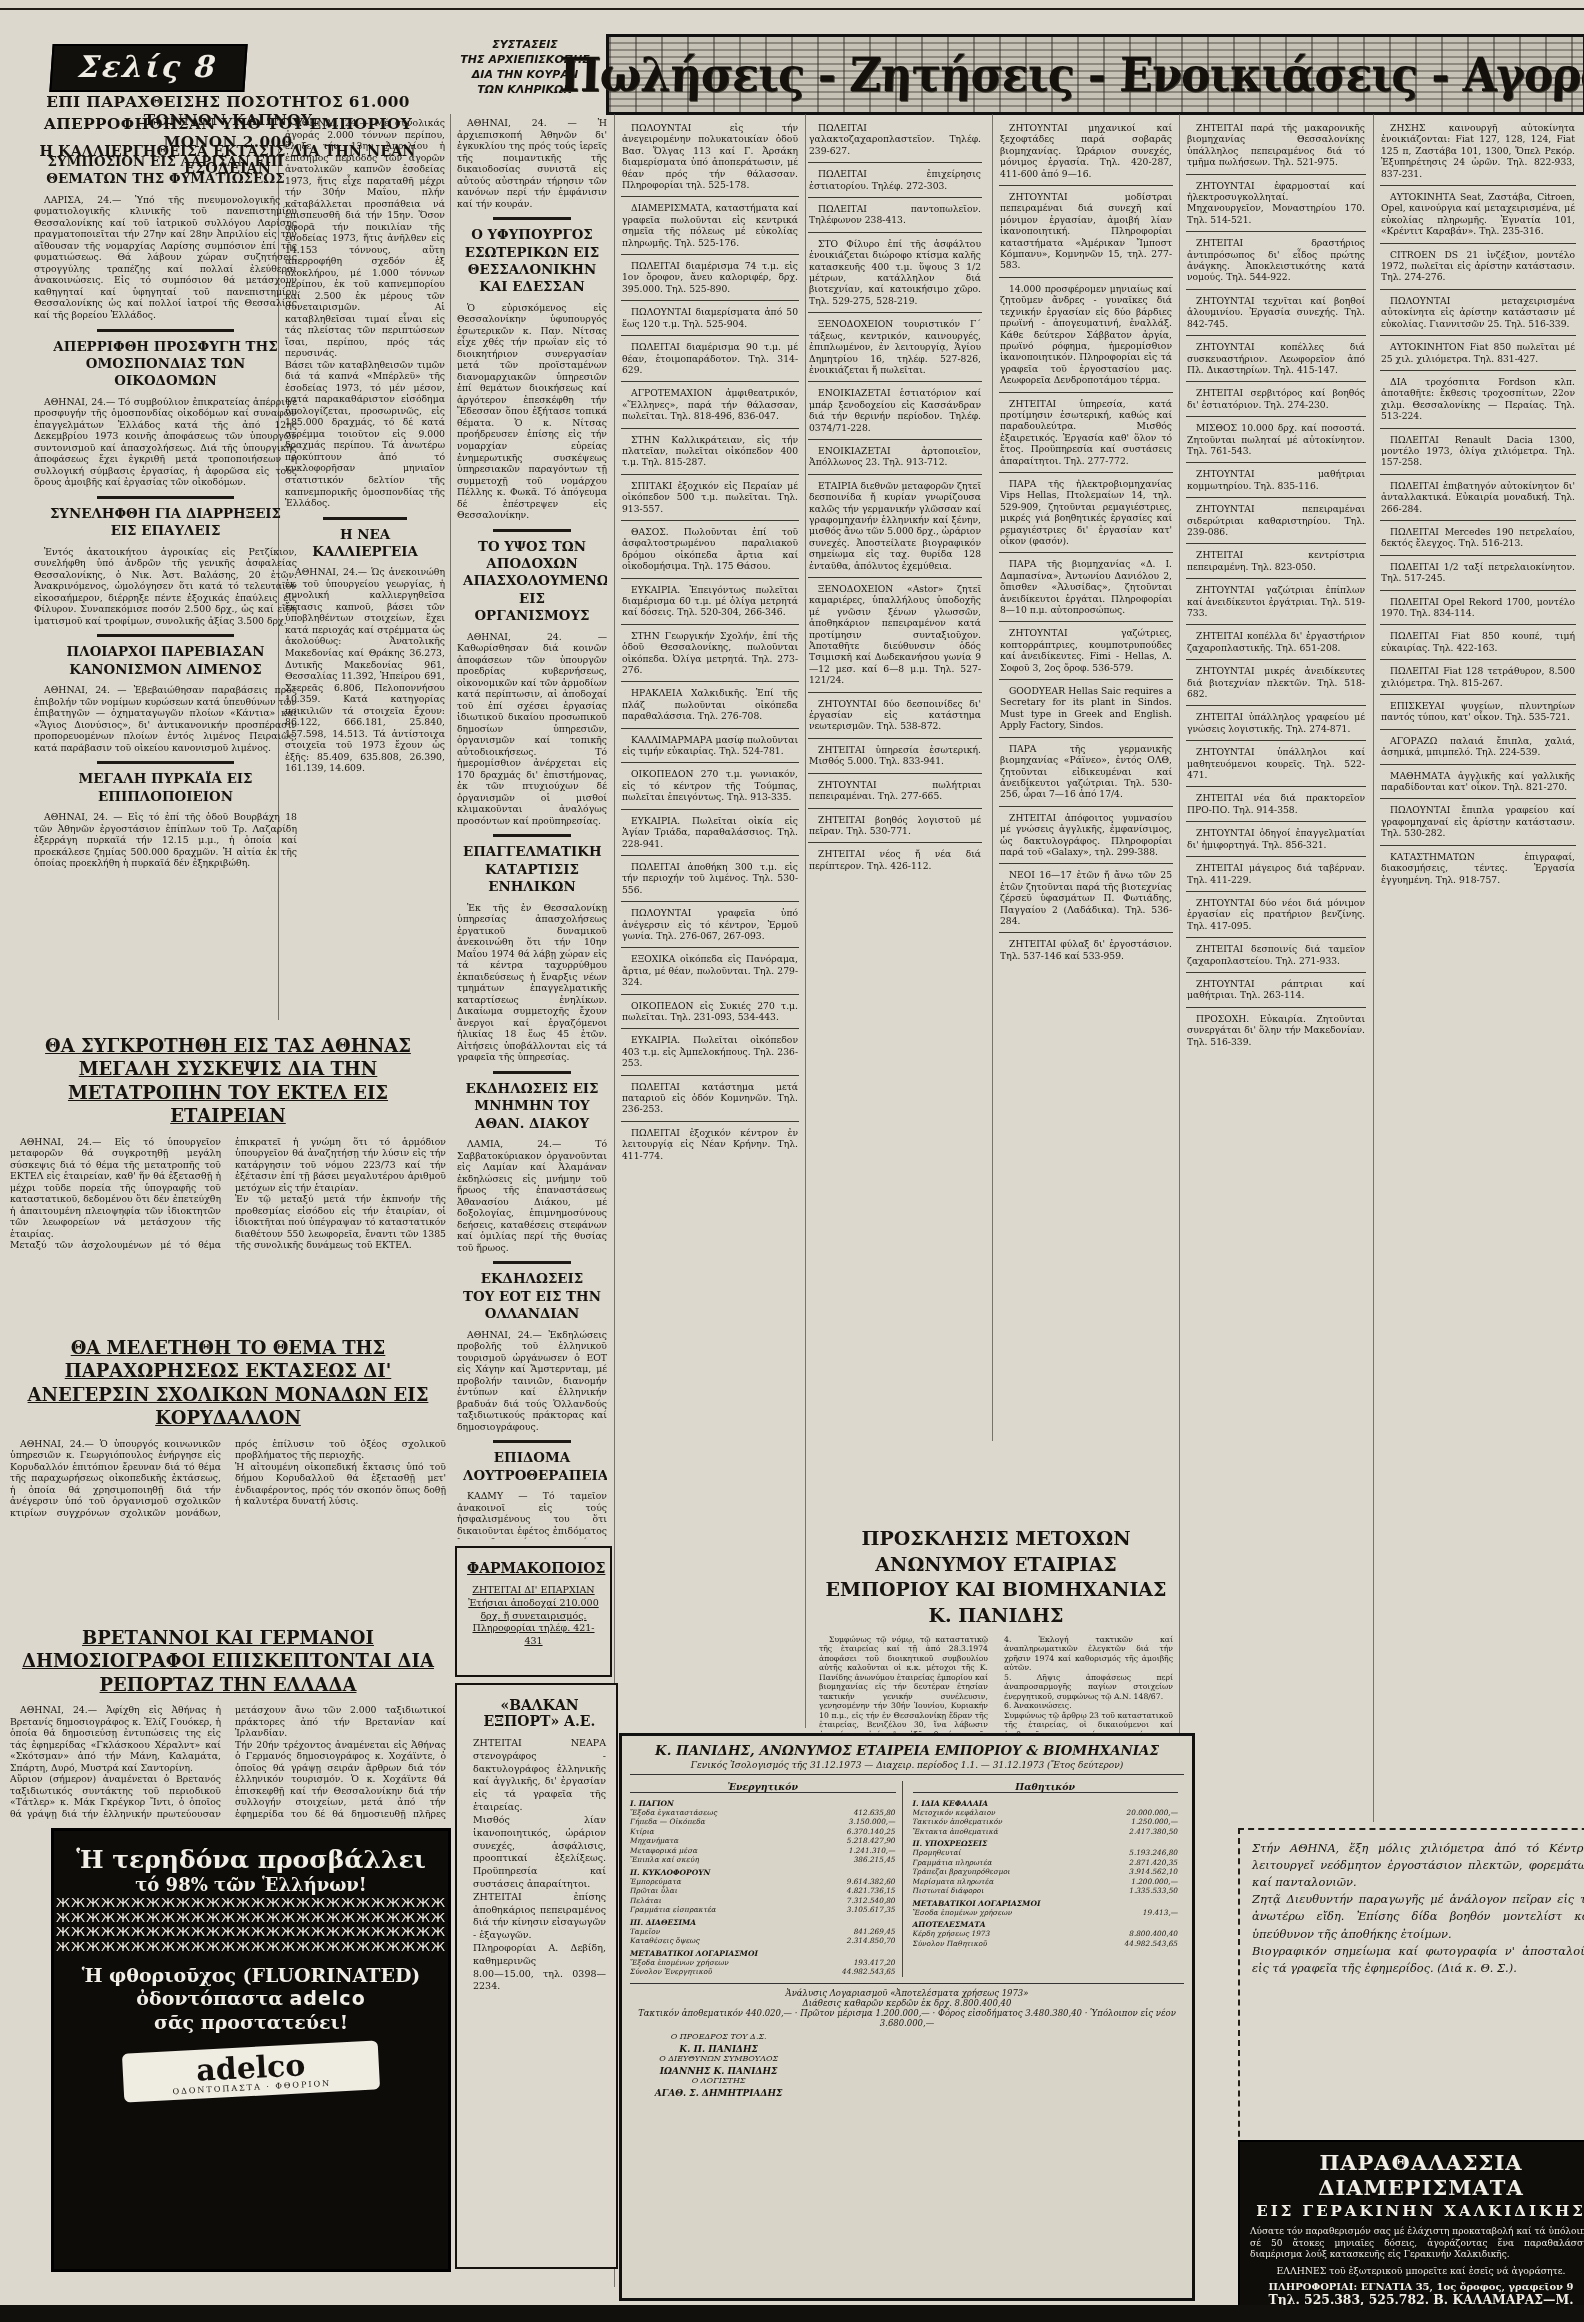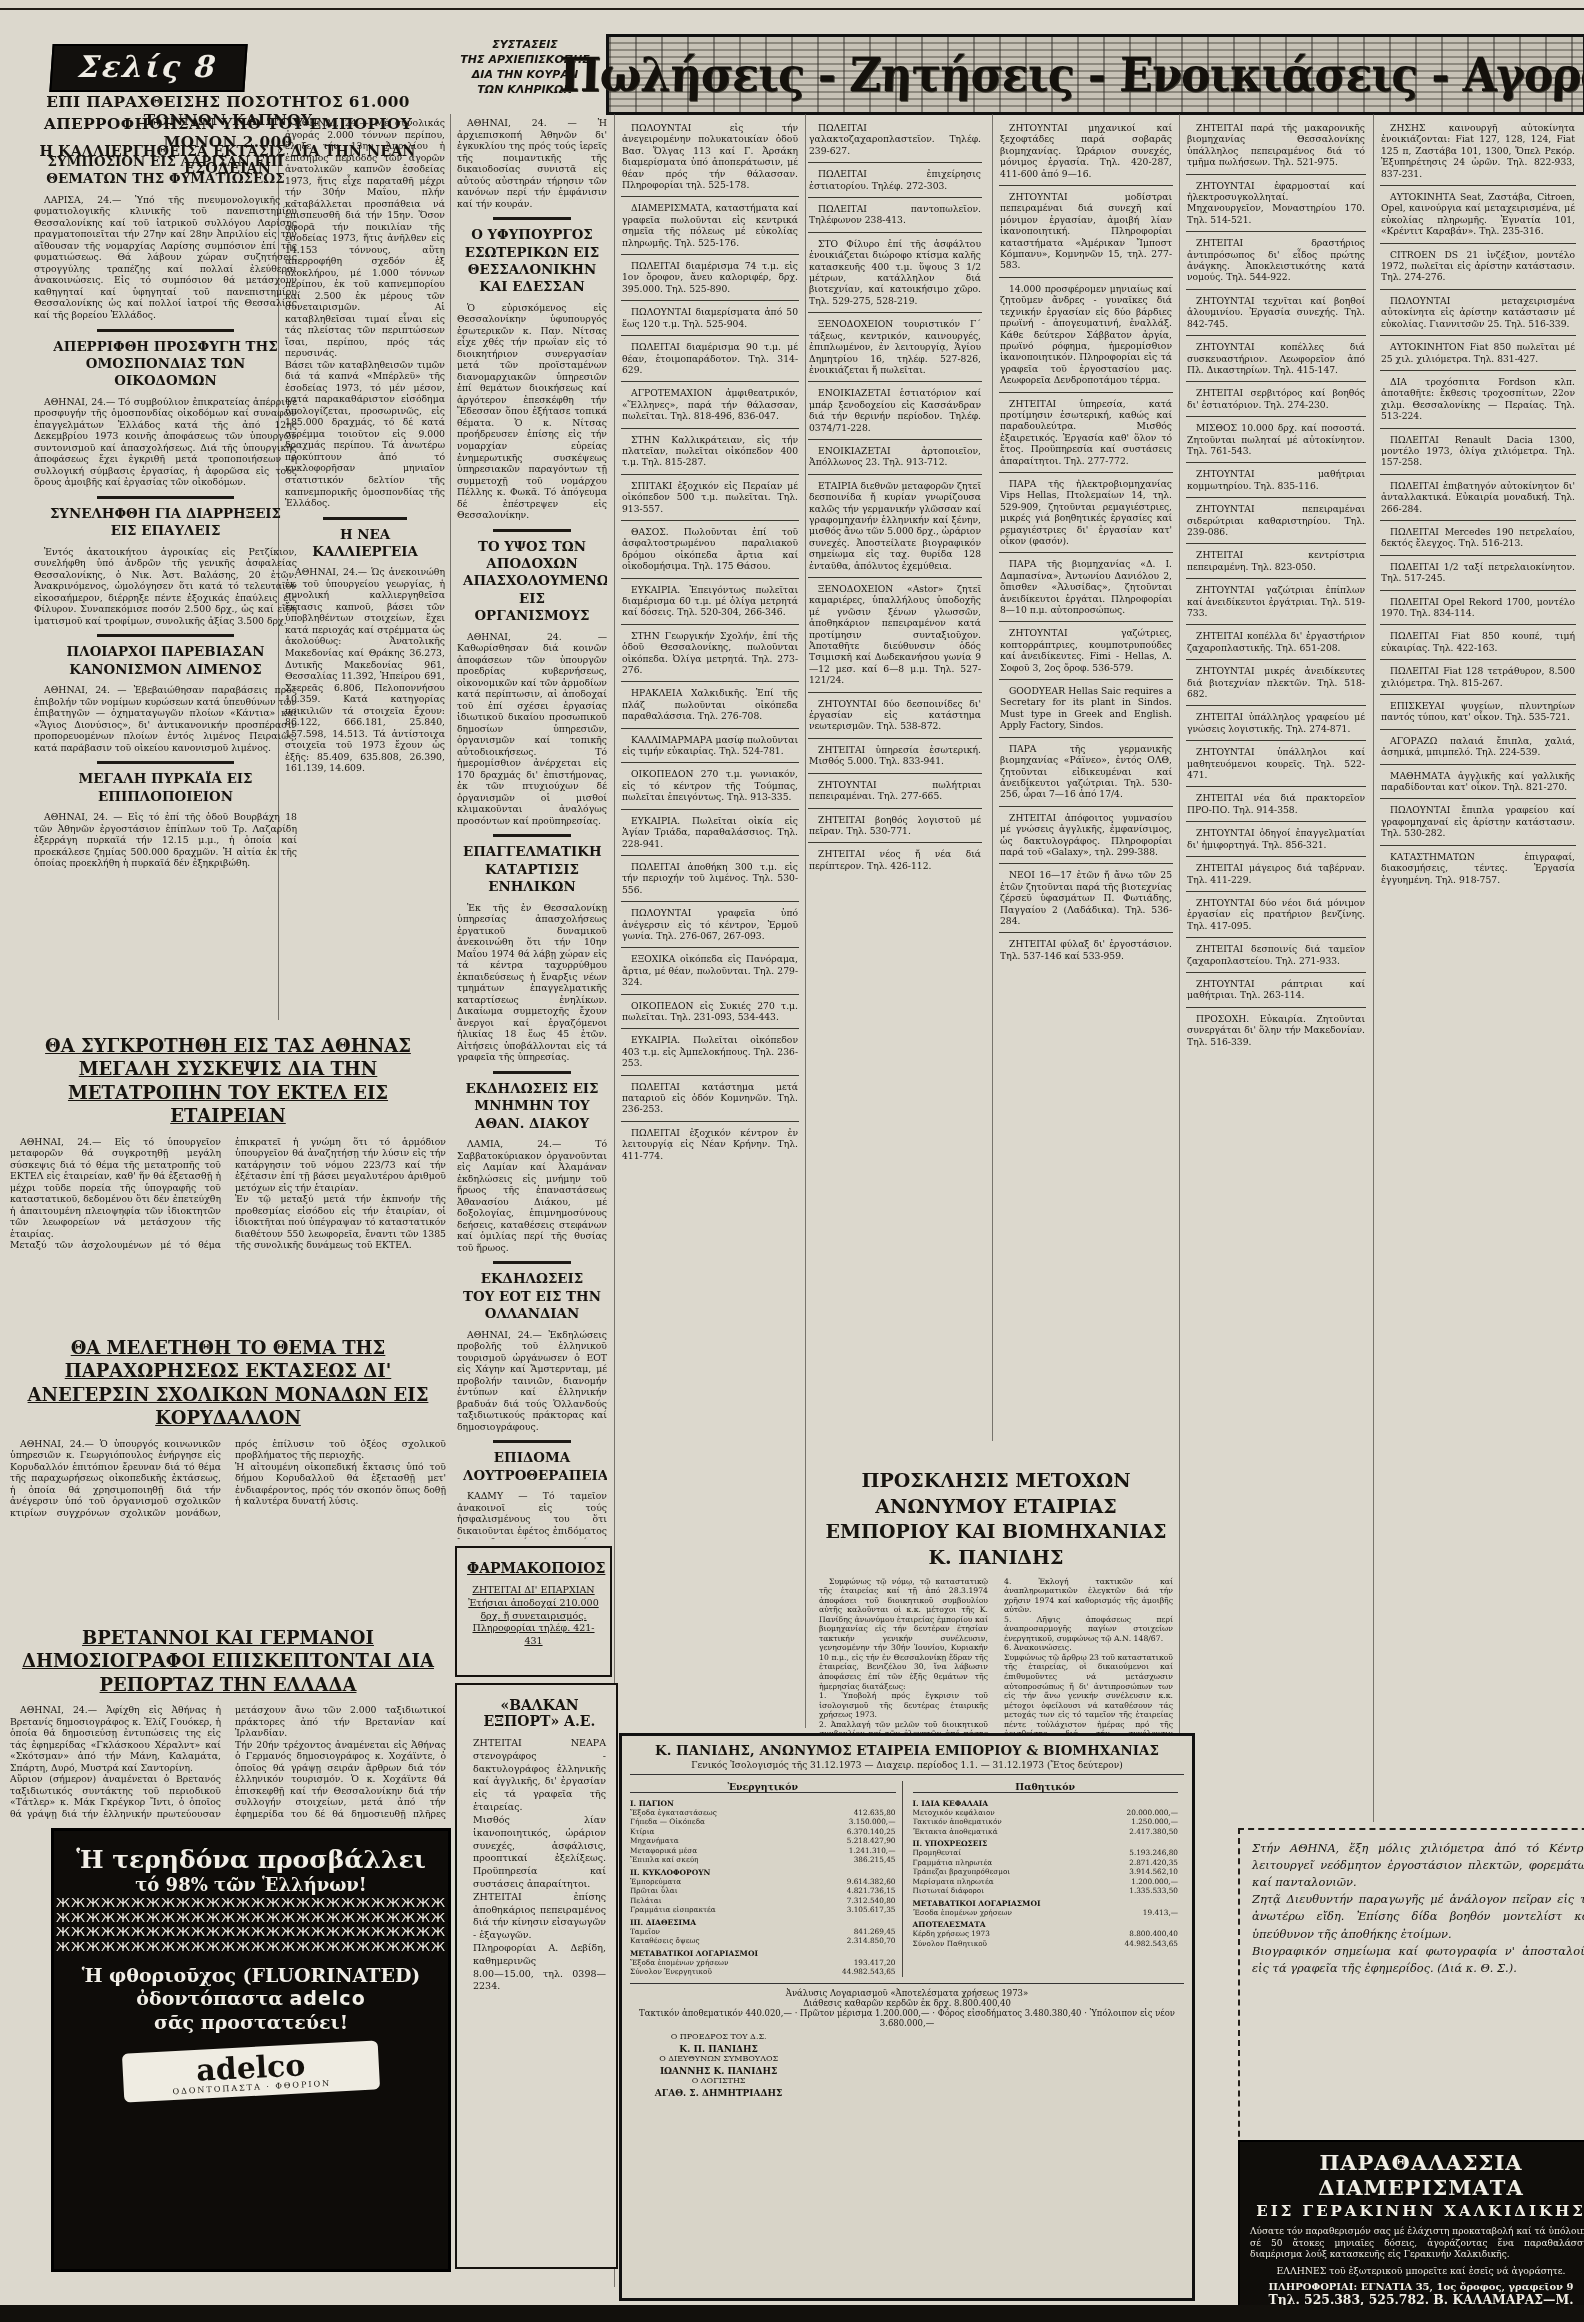--- a/index.html
+++ b/index.html
@@ -60,21 +60,21 @@
         padding:6px 4px 4px;transform:rotate(-3deg);}
   .tube .tb{font-family:"DejaVu Serif",serif;font-weight:bold;font-size:30px;line-height:1;}
   .tube .ts{font-size:8px;letter-spacing:2px;}
 
   
   .prosk .ttl{font-size:19px;line-height:1.35;}
   .prosk .bd{column-count:2;column-gap:16px;font-size:9px;}
 
   
   .pbox{position:absolute;left:619px;top:1733px;width:554px;height:550px;border:3px solid #111;
-        background:#d8d4c8;padding:6px 8px;}
+        background:#d8d4c8;padding:6px 8px;font-style:italic;}
   .pbox .pt{text-align:center;font-weight:bold;font-size:13.4px;}
   .pbox .ps{text-align:center;font-size:9px;margin:2px 0 6px;border-bottom:1px solid #333;padding-bottom:4px;}
   .ledgers{display:flex;gap:10px;}
   .ledger{flex:1;border-right:1px solid #4a463e;padding-right:6px;}
   .ledger:last-child{border-right:none;}
   .lh{font-weight:bold;text-align:center;font-size:9.4px;border-bottom:1px solid #333;margin-bottom:6px;}
   .lhead{font-weight:bold;font-size:7.5px;margin-top:3px;}
   .lrow{display:flex;font-size:7.3px;line-height:1.3;}
   .lrow .ll{flex:1;overflow:hidden;white-space:nowrap;}
   .lrow .lv{margin-left:4px;}
@@ -361,21 +361,21 @@
       <span>ὀδοντόπαστα</span>
       <span class="brand">adelco</span><br>
       <span>σᾶς προστατεύει!</span>
     </div>
     <div class="tube">
       <div class="tb">adelco</div>
       <div class="ts">ΟΔΟΝΤΟΠΑΣΤΑ · ΦΘΟΡΙΟΝ</div>
     </div>
   </div>
 
-  <div class="col abs prosk" style="left:819px;top:1464px;width:354px;height:279px;">
+  <div class="col abs prosk" style="left:819px;top:1522px;width:354px;height:279px;">
     <div class="ttl">ΠΡΟΣΚΛΗΣΙΣ ΜΕΤΟΧΩΝ ΑΝΩΝΥΜΟΥ ΕΤΑΙΡΙΑΣ ΕΜΠΟΡΙΟΥ ΚΑΙ ΒΙΟΜΗΧΑΝΙΑΣ Κ. ΠΑΝΙΔΗΣ</div>
     <div class="bd" style="font-size:7.7px;">Συμφώνως τῷ νόμῳ, τῷ καταστατικῷ τῆς ἑταιρείας καί τῇ ἀπό 28.3.1974 ἀποφάσει τοῦ διοικητικοῦ συμβουλίου αὐτῆς καλοῦνται οἱ κ.κ. μέτοχοι τῆς Κ. Πανίδης ἀνωνύμου ἑταιρείας ἐμπορίου καί βιομηχανίας εἰς τήν δευτέραν ἐτησίαν τακτικήν γενικήν συνέλευσιν, γενησομένην τήν 30ήν Ἰουνίου, Κυριακήν 10 π.μ., εἰς τήν ἐν Θεσσαλονίκῃ ἕδραν τῆς ἑταιρείας, Βενιζέλου 30, ἵνα λάβωσιν ἀποφάσεις ἐπί τῶν ἑξῆς θεμάτων τῆς ἡμερησίας διατάξεως:
 1. Ὑποβολή πρός ἔγκρισιν τοῦ ἰσολογισμοῦ τῆς δευτέρας ἑταιρικῆς χρήσεως 1973.
 2. Ἀπαλλαγή τῶν μελῶν τοῦ διοικητικοῦ συμβουλίου καί τῶν ἐλεγκτῶν ἀπό πάσης εὐθύνης ἀποζημιώσεως διά τήν χρῆσιν 1973.
 3. Ἔγκρισις γενομένης μισθοδοσίας εἰς μέλη τοῦ διοικητικοῦ συμβουλίου καί ἐκτάκτων παροχῶν εἰς τό μισθωτικόν προσωπικόν.
 4. Ἐκλογή τακτικῶν καί ἀναπληρωματικῶν ἐλεγκτῶν διά τήν χρῆσιν 1974 καί καθορισμός τῆς ἀμοιβῆς αὐτῶν.
 5. Λῆψις ἀποφάσεως περί ἀναπροσαρμογῆς παγίων στοιχείων ἐνεργητικοῦ, συμφώνως τῷ Α.Ν. 148/67.
 6. Ἀνακοινώσεις.
 Συμφώνως τῷ ἄρθρῳ 23 τοῦ καταστατικοῦ τῆς ἑταιρείας, οἱ δικαιούμενοι καί ἐπιθυμοῦντες νά μετάσχωσιν αὐτοπροσώπως ἤ δι' ἀντιπροσώπων των εἰς τήν ἄνω γενικήν συνέλευσιν κ.κ. μέτοχοι ὀφείλουσι νά καταθέσουν τάς μετοχάς των εἰς τό ταμεῖον τῆς ἑταιρείας πέντε τοὐλάχιστον ἡμέρας πρό τῆς ὁρισθείσης διά τήν συνέλευσιν ἡμερομηνίας. Μέχρι τῆς αὐτῆς ἡμερομηνίας δέον ὅπως προσαχθῶσιν εἰς τά γραφεῖα τῆς ἑταιρείας τά ἀποδεικτικά τῶν ὡς ἄνω καταθέσεων, ὡς καί τά πληρεξούσια τῶν ἀντιπροσώπων τῶν μετόχων.</div>
 

